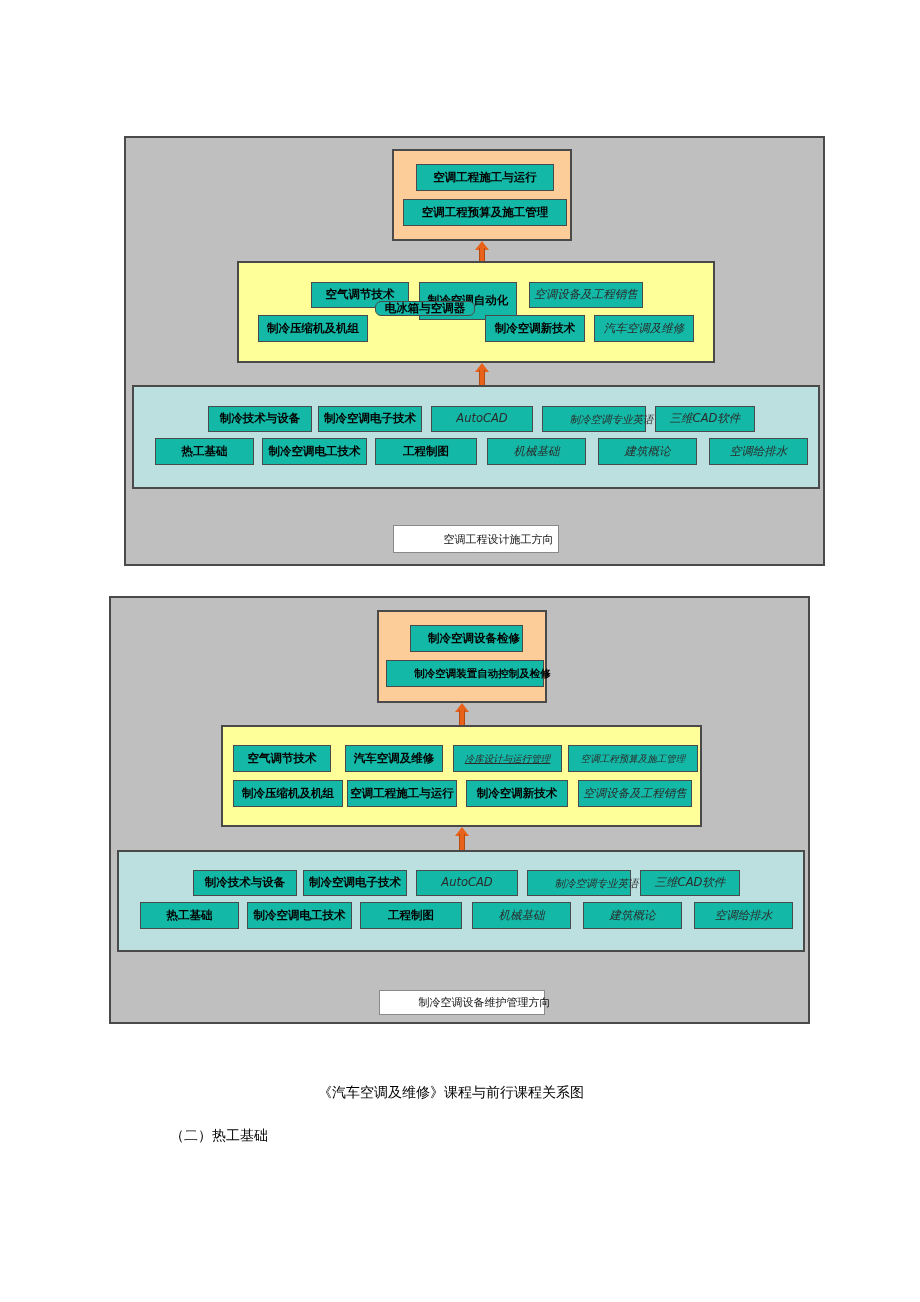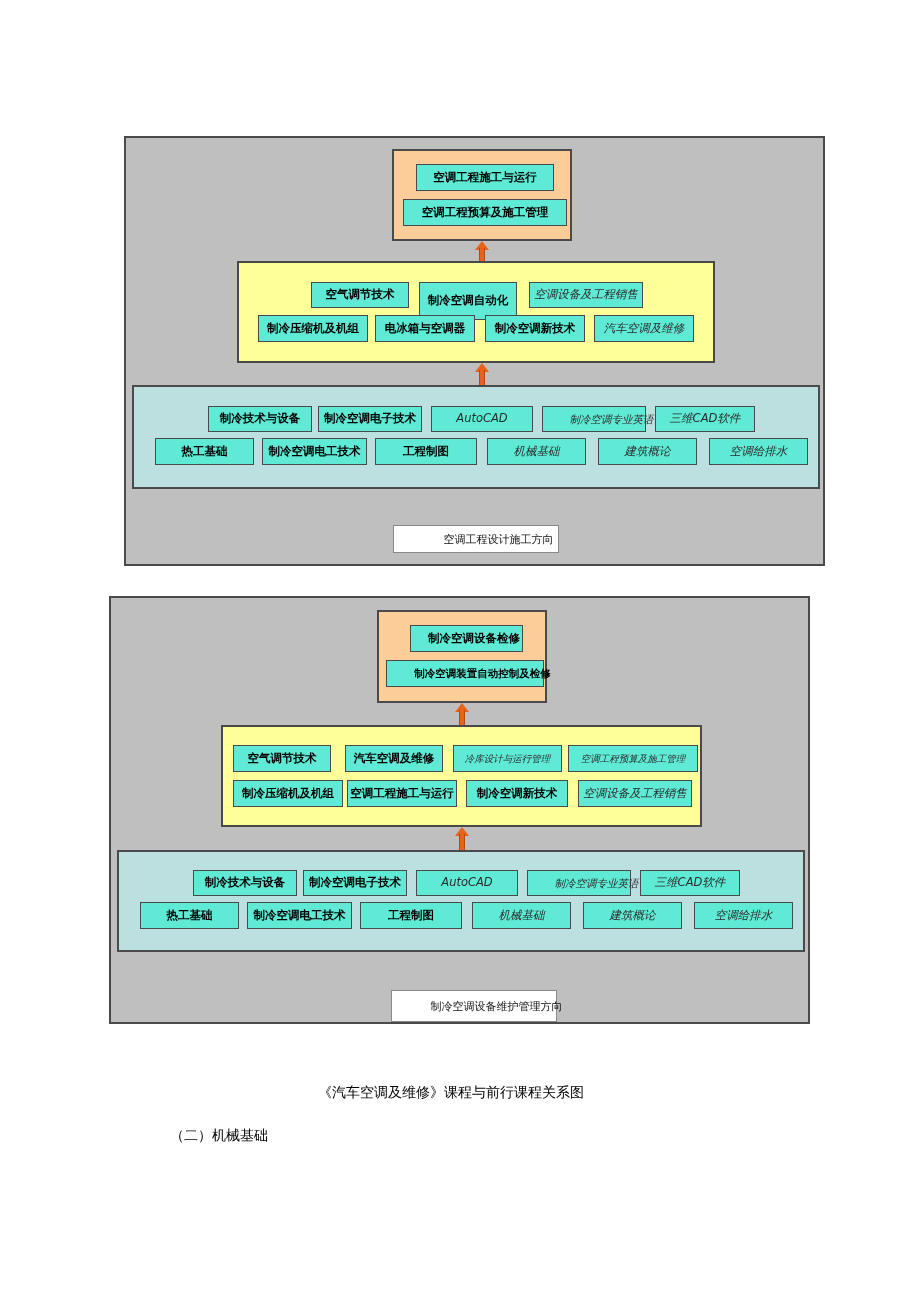--- a/index.html
+++ b/index.html
@@ -29,21 +29,21 @@
     border: 2px solid #4a4a4a;
   }
   .layer-orange { background: #fccc99; }
   .layer-yellow { background: #ffff99; }
   .layer-blue   { background: #bce0e0; }
 
   
   .node {
     position: absolute;
     box-sizing: border-box;
-    background: #5eead4;
+    background: #14b8a6;
     border: 1.5px solid #4a4a4a;
     display: flex;
     align-items: center;
     justify-content: center;
     font-size: 11.5px;
     line-height: 1;
     color: #000000;
     white-space: nowrap;
     letter-spacing: 0px;
   }
@@ -123,21 +123,21 @@
       <div class="shaft"></div>
   </div>
 
   <div class="layer layer-yellow" style="left:111px; top:123px; width:478px; height:102px;">
 
     <div class="node bold" style="left:72px; top:19px; width:98px; height:26px;">空气调节技术</div>
     <div class="node bold" style="left:180px; top:19px; width:98px; height:38px;">制冷空调自动化</div>
     <div class="node italic" style="left:290px; top:19px; width:114px; height:26px;">空调设备及工程销售</div>
 
     <div class="node bold" style="left:19px; top:52px; width:110px; height:27px;">制冷压缩机及机组</div>
-    <div class="node bold" style="left:136px; top:52px; width:100px; height:27px;">电冰箱与空调器</div>
+    <div class="node bold" style="left:136px; top:38px; width:100px; height:15px;border-radius:6px;">电冰箱与空调器</div>
     <div class="node bold" style="left:246px; top:52px; width:100px; height:27px;">制冷空调新技术</div>
     <div class="node italic" style="left:355px; top:52px; width:100px; height:27px;">汽车空调及维修</div>
   </div>
 
   <div class="arrow" style="left:349px; top:225px; height:22px;">
     <div class="head"></div>
       <div class="shaft"></div>
   </div>
 
   <div class="layer layer-blue" style="left:6px; top:247px; width:688px; height:104px;">
@@ -170,21 +170,21 @@
 
   <div class="arrow" style="left:344px; top:105px; height:22px;">
     <div class="head"></div>
       <div class="shaft"></div>
   </div>
 
   <div class="layer layer-yellow" style="left:110px; top:127px; width:481px; height:102px;">
 
     <div class="node bold" style="left:10px; top:18px; width:98px; height:27px;">空气调节技术</div>
     <div class="node bold" style="left:122px; top:18px; width:98px; height:27px;">汽车空调及维修</div>
-    <div class="node italic tiny" style="left:230px; top:18px; width:109px; height:27px;">冷库设计与运行管理</div>
+    <div class="node italic tiny" style="left:230px; top:18px; width:109px; height:27px;text-decoration:underline;">冷库设计与运行管理</div>
     <div class="node italic tiny" style="left:345px; top:18px; width:130px; height:27px;">空调工程预算及施工管理</div>
 
     <div class="node bold" style="left:10px; top:53px; width:110px; height:27px;">制冷压缩机及机组</div>
     <div class="node bold" style="left:124px; top:53px; width:110px; height:27px;">空调工程施工与运行</div>
     <div class="node bold" style="left:243px; top:53px; width:102px; height:27px;">制冷空调新技术</div>
     <div class="node italic" style="left:355px; top:53px; width:114px; height:27px;">空调设备及工程销售</div>
   </div>
 
   <div class="arrow" style="left:344px; top:229px; height:23px;">
     <div class="head"></div>
@@ -200,20 +200,20 @@
     <div class="node italic" style="left:521px; top:18px; width:100px; height:26px;">三维CAD软件</div>
 
     <div class="node bold" style="left:21px; top:50px; width:99px; height:27px;">热工基础</div>
     <div class="node bold" style="left:128px; top:50px; width:105px; height:27px;">制冷空调电工技术</div>
     <div class="node bold" style="left:241px; top:50px; width:102px; height:27px;">工程制图</div>
     <div class="node italic" style="left:353px; top:50px; width:99px; height:27px;">机械基础</div>
     <div class="node italic" style="left:464px; top:50px; width:99px; height:27px;">建筑概论</div>
     <div class="node italic" style="left:575px; top:50px; width:99px; height:27px;">空调给排水</div>
   </div>
 
-  <div class="caption-box" style="left:280px; top:392px; width:166px; height:32px;">
+  <div class="caption-box" style="left:268px; top:392px; width:166px; height:25px;">
     <span>制冷空调设备维护管理方向</span>
   </div>
 </div>
 
 <div class="page-text" style="left:318px; top:1084px;">《汽车空调及维修》课程与前行课程关系图</div>
 
-<div class="page-text" style="left:170px; top:1127px;">（二）机械基础</div>
+<div class="page-text" style="left:170px; top:1127px;">（二）热工基础</div>
 
 </body></html>

